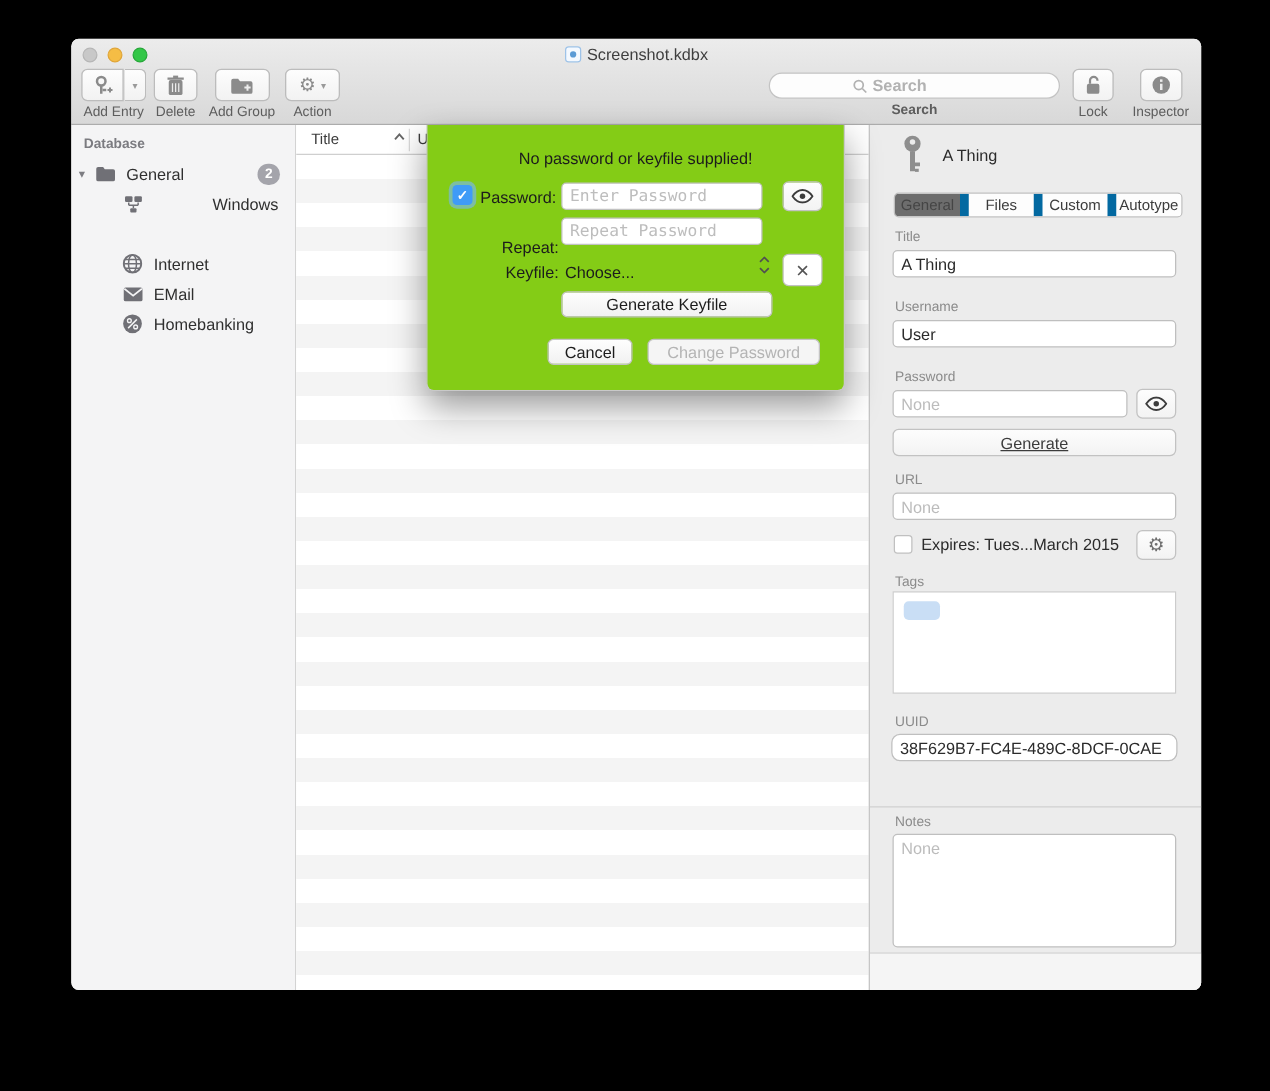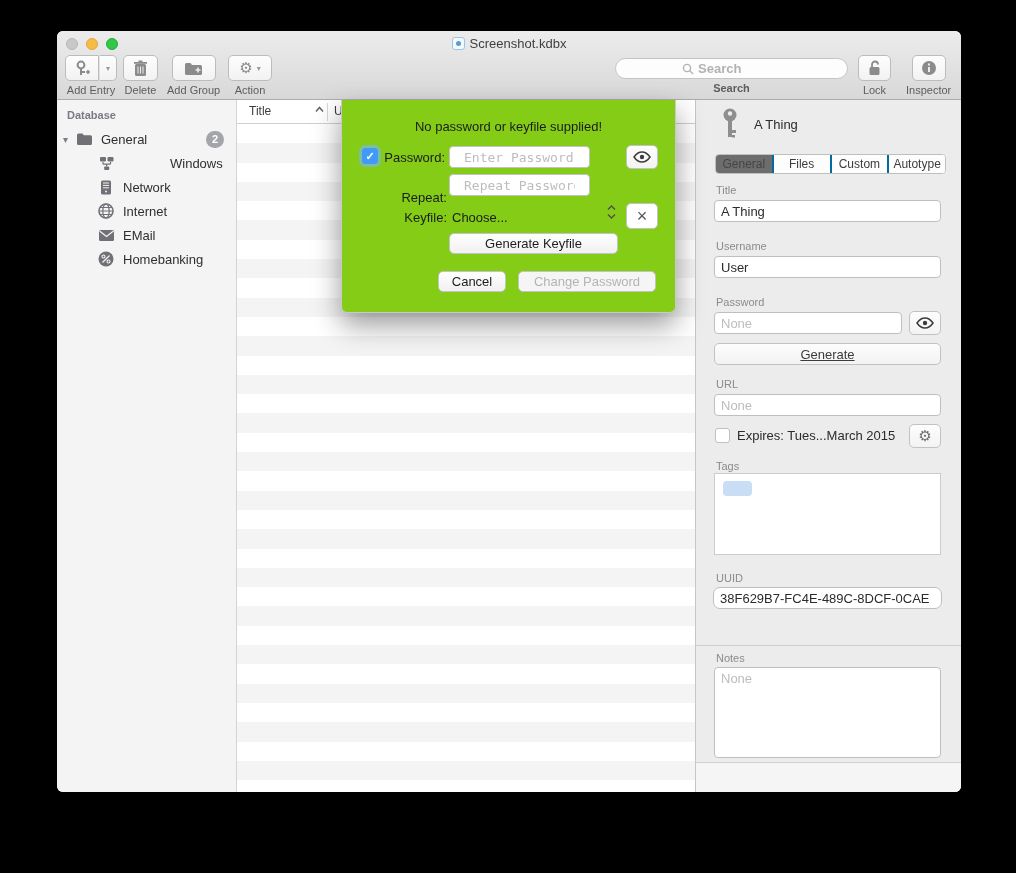--- a/index.html
+++ b/index.html
@@ -54,21 +54,21 @@
   .t-col2 { position:absolute; left:97px; top:4px; }
   .t-body { position:absolute; top:24px; left:0; width:100%; bottom:0;
             background:repeating-linear-gradient(#ffffff 0 19.3px, #f4f4f4 19.3px 38.6px); }
 
   
   .panel { position:absolute; left:638px; top:0; width:266px; height:100%; background:#ececec; border-left:1px solid #c6c6c6; }
   .entry-head { position:absolute; left:24px; top:8px; display:flex; align-items:center; }
   .entry-title { font-size:13px; color:#2b2b2b; margin-left:14px; }
   .tabs { position:absolute; left:19px; top:54px; width:231px; height:20px; display:flex; border:1px solid #bfbfbf;
           border-radius:4px; overflow:hidden; background:#fff; font-size:12px; }
-  .seg { flex:1; display:flex; align-items:center; justify-content:center; color:#3c3c3c; border-left:2px solid #0369a1; background:#fdfdfd; }
+  .seg { flex:1; display:flex; align-items:center; justify-content:center; color:#3c3c3c; border-left:7px solid #0369a1; background:#fdfdfd; }
   .seg:first-child { border-left:none; }
   .seg.selected { background:#6d6d6d; color:#454545; }
   .p-label { position:absolute; left:20px; font-size:11px; color:#8b8b8b; }
   .p-input { position:absolute; left:18px; width:227px; height:22px; background:#fff; border:1px solid #bfbfbf; border-radius:4px;
              font-size:13px; color:#2b2b2b; padding:0 6px; font-family:"Liberation Sans", sans-serif; outline:none; }
   .p-input::placeholder { color:#bcbcbc; }
   .mini-btn { position:absolute; width:32px; height:24px; background:linear-gradient(#fdfdfd,#f3f3f3); border:1px solid #c2c2c2;
               border-radius:5px; display:flex; align-items:center; justify-content:center; color:#4a4a4a; }
   .wide-btn { position:absolute; left:18px; width:227px; height:22px; background:linear-gradient(#fdfdfd,#f3f3f3);
               border:1px solid #c2c2c2; border-radius:5px; font-size:13px; color:#3c3c3c;
@@ -79,22 +79,22 @@
   .tag-pill { position:absolute; left:8px; top:7px; width:29px; height:15px; background:#c9def5; border-radius:4px; }
   .divider { position:absolute; left:0; width:100%; height:1px; background:#cfcfcf; }
   .footer { position:absolute; left:0; top:663px; width:100%; height:29px; background:#f5f5f5; }
   .gear-glyph { font-size:15px; color:#6f6f6f; }
 
   
   .sheet { position:absolute; left:284px; top:69px; width:335px; height:213px; background:#84cc16;
            border-radius:0 0 6px 6px; box-shadow:0 12px 28px rgba(0,0,0,.4); border:1px solid #c9c9c9; border-top:none; z-index:10; }
   .sheet-msg { position:absolute; top:19px; width:100%; text-align:center; font-size:13px; font-weight:500; color:#1c1c1c; }
   .d-label { position:absolute; font-size:13px; color:#1c1c1c; text-align:right; width:85px; left:20px; }
-  .d-input { position:absolute; left:107px; width:141px; height:22px; background:#fff; border:1px solid #c2c2c2; border-radius:4px;
-             padding:0 14px; font-size:13px; font-family:"DejaVu Sans Mono", monospace; outline:none; }
+  .d-input { position:absolute; left:107px; width:161px; height:22px; background:#fff; border:1px solid #c2c2c2; border-radius:4px;
+             padding:0 6px; font-size:13px; font-family:"DejaVu Sans Mono", monospace; outline:none; }
   .d-input::placeholder { color:#bdbdbd; }
   .checkbox-on { position:absolute; left:20px; top:48px; width:16px; height:16px; background:#3f9bf7; border-radius:3.5px;
                  color:#fff; font-size:11px; font-weight:bold; display:flex; align-items:center; justify-content:center;
                  box-shadow:0 0 0 3px rgba(120,180,255,.6); }
   .stepper { position:absolute; left:265px; top:105px; display:flex; flex-direction:column; color:#505050; line-height:6px; }
   .d-btn { position:absolute; height:21px; background:linear-gradient(#fefefe,#f1f1f1); border:1px solid #c3c3c3; border-radius:5px;
            font-size:13px; color:#1c1c1c; display:flex; align-items:center; justify-content:center; }
   .d-btn.disabled { color:#b4b4b4; background:#f5f5f5; }
   svg { display:block; }
 </style>
@@ -224,30 +224,20 @@
           <svg width="17" height="15" viewBox="0 0 17 15">
             <rect x="2" y="1" width="6" height="4.5" rx="1" fill="#707076"></rect>
             <rect x="9.5" y="1" width="6" height="4.5" rx="1" fill="#707076"></rect>
             <path d="M5 6v2.2M12.5 6v2.2M5 8.2h7.5M8.7 8.2v2.3" stroke="#707076" stroke-width="1.2" fill="none"></path>
             <rect x="6.2" y="10.5" width="5" height="3.5" rx="0.8" fill="#707076"></rect>
           </svg>
         </span>
         <span>Windows</span>
       </div>
 
-      <div class="sb-row indent2" style="top:76px;">
-        <span class="sb-ico">
-          <svg width="12" height="15" viewBox="0 0 12 15">
-            <rect x="1" y="0.5" width="10" height="14" rx="1.5" fill="#707076"></rect>
-            <path d="M3 3h6M3 5.4h6M3 7.8h6" stroke="#f4f4f5" stroke-width="1"></path>
-            <circle cx="6" cy="11.5" r="1" fill="#f4f4f5"></circle>
-          </svg>
-        </span>
-        <span>Network</span>
-      </div>
 
       <div class="sb-row indent2" style="top:100px;">
         <span class="sb-ico">
           <svg width="16" height="16" viewBox="0 0 16 16">
             <circle cx="8" cy="8" r="7" fill="none" stroke="#707076" stroke-width="1.6"></circle>
             <ellipse cx="8" cy="8" rx="3.2" ry="7" fill="none" stroke="#707076" stroke-width="1.2"></ellipse>
             <path d="M1.3 8h13.4M2.2 4.5h11.6M2.2 11.5h11.6" stroke="#707076" stroke-width="1.2"></path>
           </svg>
         </span>
         <span>Internet</span>

